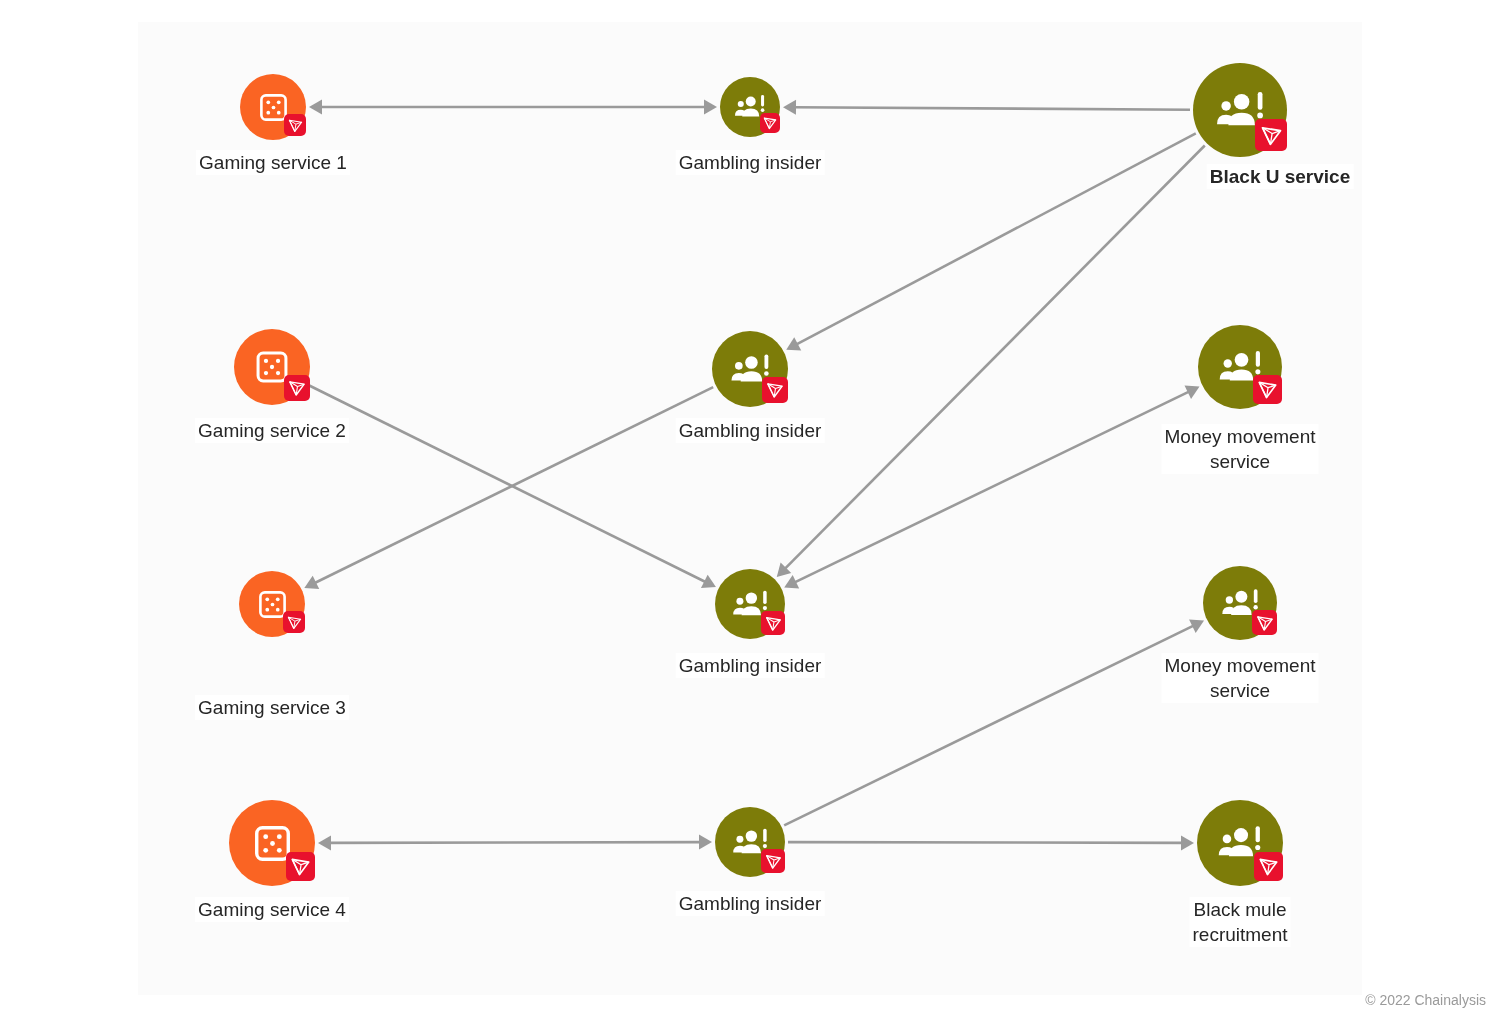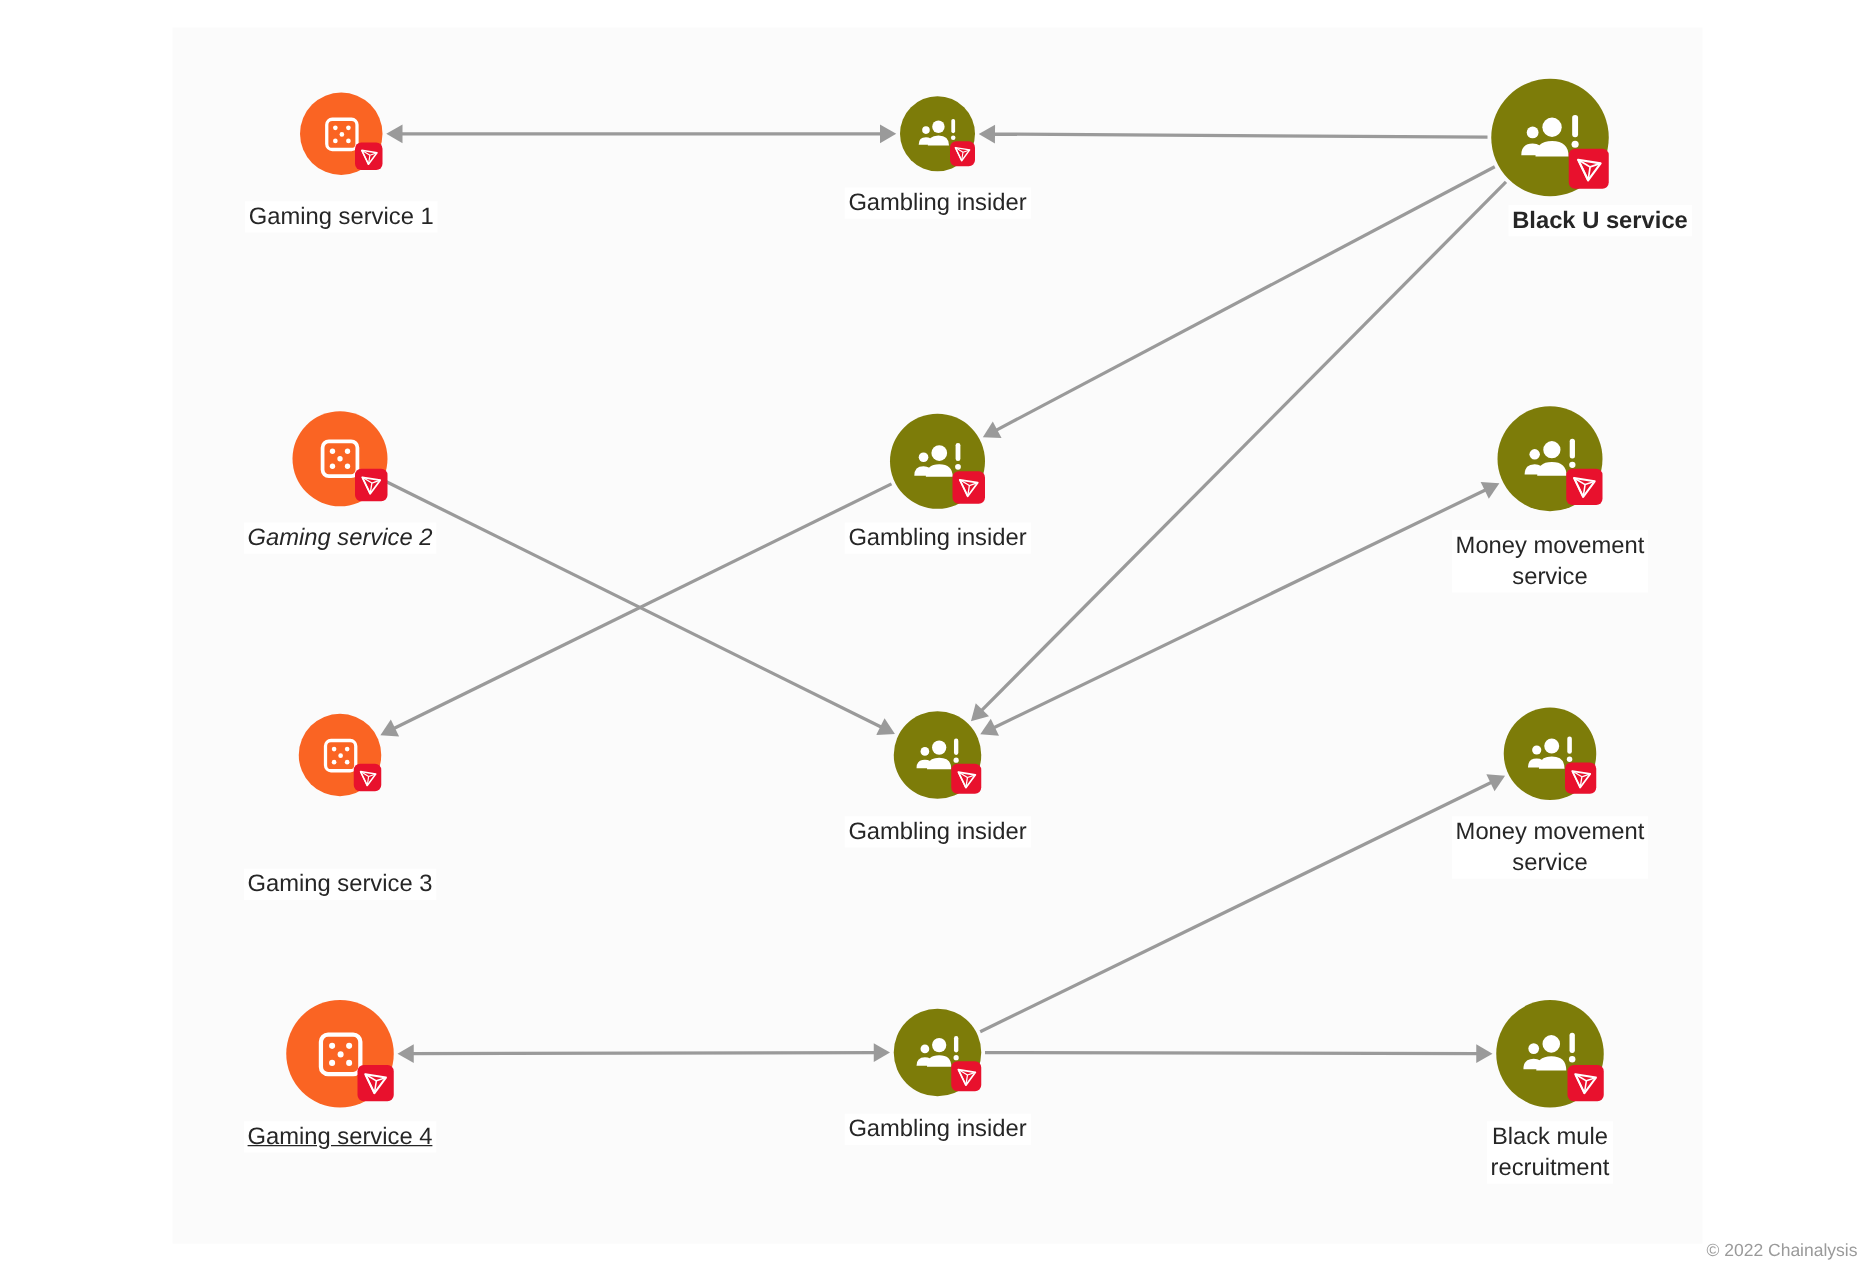--- a/index.html
+++ b/index.html
@@ -115,21 +115,21 @@
         <div class="chain-badge" style="width: 22px; height: 22px; left: 44px; top: 40px;">
           <svg width="17" height="17" viewBox="0 0 24 24">
     <path d="M3.4 4.6 L20.6 7.4 L11.0 20.4 Z" fill="none" stroke="#ffffff" stroke-width="1.7" stroke-linejoin="round"></path>
     <path d="M3.4 4.6 L11.0 20.4" fill="none" stroke="#ffffff" stroke-width="1.3"></path>
     <path d="M11.0 20.4 L12.6 10.1 L20.6 7.4" fill="none" stroke="#ffffff" stroke-width="1.3" stroke-linejoin="round"></path>
     <path d="M3.4 4.6 L12.6 10.1" fill="none" stroke="#ffffff" stroke-width="1.3"></path>
   </svg>
         </div>
       </div>
     </div>
-    <div class="node-label" style="left: 273px; top: 150px; transform: translateX(-50%); position: absolute; margin-top: 11px;">Gaming service 1</div>
+    <div class="node-label" style="left: 273px; top: 150px; transform: translateX(-50%); position: absolute;">Gaming service 1</div>
     <div class="node" style="left: 750px; top: 107px; width: 60px; height: 60px;">
       <div class="bubble olive" style="width: 60px; height: 60px;">
         <svg width="34" height="34" viewBox="0 0 28 24">
     <circle cx="6.4" cy="9.6" r="2.5" fill="#ffffff"></circle>
     <path d="M1.6 19.2 Q1.6 14.3 6.4 14.3 Q8.2 14.3 9.4 15.1 L8.2 19.2 Z" fill="#ffffff"></path>
     <circle cx="14.6" cy="7.4" r="4.1" fill="#ffffff"></circle>
     <path d="M7.6 19.8 Q7.6 13.2 14.6 13.2 Q21.6 13.2 21.6 19.8 Z" fill="#ffffff"></path>
     <rect x="23.1" y="2.2" width="2.5" height="9.4" rx="1.2" fill="#ffffff"></rect>
     <circle cx="24.35" cy="14.6" r="1.5" fill="#ffffff"></circle>
   </svg>
@@ -178,21 +178,21 @@
         <div class="chain-badge" style="width: 26px; height: 26px; left: 50px; top: 46px;">
           <svg width="20" height="20" viewBox="0 0 24 24">
     <path d="M3.4 4.6 L20.6 7.4 L11.0 20.4 Z" fill="none" stroke="#ffffff" stroke-width="1.7" stroke-linejoin="round"></path>
     <path d="M3.4 4.6 L11.0 20.4" fill="none" stroke="#ffffff" stroke-width="1.3"></path>
     <path d="M11.0 20.4 L12.6 10.1 L20.6 7.4" fill="none" stroke="#ffffff" stroke-width="1.3" stroke-linejoin="round"></path>
     <path d="M3.4 4.6 L12.6 10.1" fill="none" stroke="#ffffff" stroke-width="1.3"></path>
   </svg>
         </div>
       </div>
     </div>
-    <div class="node-label" style="left: 272px; top: 418px; transform: translateX(-50%); position: absolute; font-style: italic;">Gaming service 2</div>
+    <div class="node-label" style="left: 272px; top: 418px; transform: translateX(-50%); position: absolute;">Gaming service 2</div>
     <div class="node" style="left: 750px; top: 369px; width: 76px; height: 76px;">
       <div class="bubble olive" style="width: 76px; height: 76px;">
         <svg width="43" height="43" viewBox="0 0 28 24">
     <circle cx="6.4" cy="9.6" r="2.5" fill="#ffffff"></circle>
     <path d="M1.6 19.2 Q1.6 14.3 6.4 14.3 Q8.2 14.3 9.4 15.1 L8.2 19.2 Z" fill="#ffffff"></path>
     <circle cx="14.6" cy="7.4" r="4.1" fill="#ffffff"></circle>
     <path d="M7.6 19.8 Q7.6 13.2 14.6 13.2 Q21.6 13.2 21.6 19.8 Z" fill="#ffffff"></path>
     <rect x="23.1" y="2.2" width="2.5" height="9.4" rx="1.2" fill="#ffffff"></rect>
     <circle cx="24.35" cy="14.6" r="1.5" fill="#ffffff"></circle>
   </svg>
@@ -306,21 +306,21 @@
         <div class="chain-badge" style="width: 29px; height: 29px; left: 57px; top: 52px;">
           <svg width="23" height="23" viewBox="0 0 24 24">
     <path d="M3.4 4.6 L20.6 7.4 L11.0 20.4 Z" fill="none" stroke="#ffffff" stroke-width="1.7" stroke-linejoin="round"></path>
     <path d="M3.4 4.6 L11.0 20.4" fill="none" stroke="#ffffff" stroke-width="1.3"></path>
     <path d="M11.0 20.4 L12.6 10.1 L20.6 7.4" fill="none" stroke="#ffffff" stroke-width="1.3" stroke-linejoin="round"></path>
     <path d="M3.4 4.6 L12.6 10.1" fill="none" stroke="#ffffff" stroke-width="1.3"></path>
   </svg>
         </div>
       </div>
     </div>
-    <div class="node-label" style="left: 272px; top: 897px; transform: translateX(-50%); position: absolute; text-decoration: underline;">Gaming service 4</div>
+    <div class="node-label" style="left: 272px; top: 897px; transform: translateX(-50%); position: absolute;">Gaming service 4</div>
     <div class="node" style="left: 750px; top: 842px; width: 70px; height: 70px;">
       <div class="bubble olive" style="width: 70px; height: 70px;">
         <svg width="39" height="39" viewBox="0 0 28 24">
     <circle cx="6.4" cy="9.6" r="2.5" fill="#ffffff"></circle>
     <path d="M1.6 19.2 Q1.6 14.3 6.4 14.3 Q8.2 14.3 9.4 15.1 L8.2 19.2 Z" fill="#ffffff"></path>
     <circle cx="14.6" cy="7.4" r="4.1" fill="#ffffff"></circle>
     <path d="M7.6 19.8 Q7.6 13.2 14.6 13.2 Q21.6 13.2 21.6 19.8 Z" fill="#ffffff"></path>
     <rect x="23.1" y="2.2" width="2.5" height="9.4" rx="1.2" fill="#ffffff"></rect>
     <circle cx="24.35" cy="14.6" r="1.5" fill="#ffffff"></circle>
   </svg>

